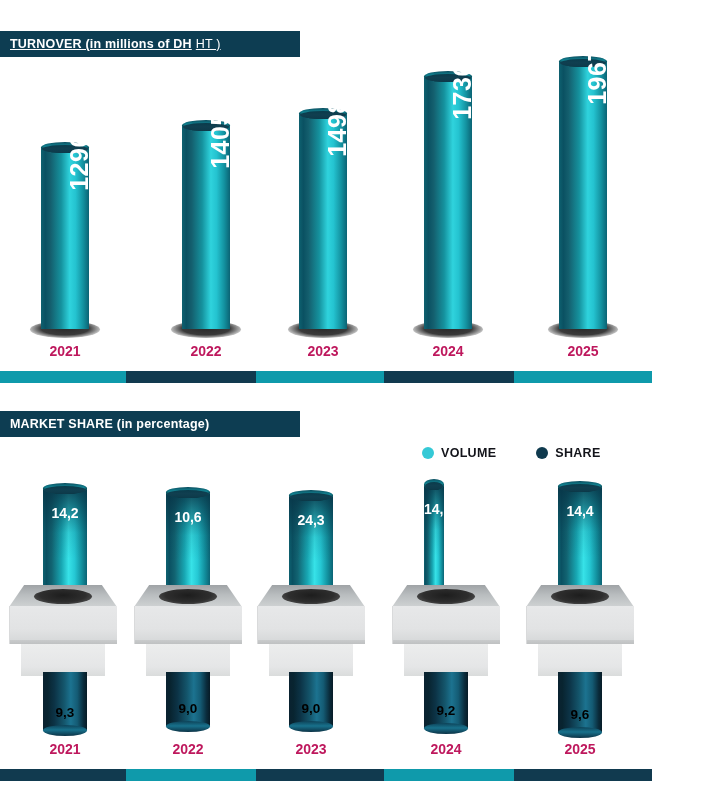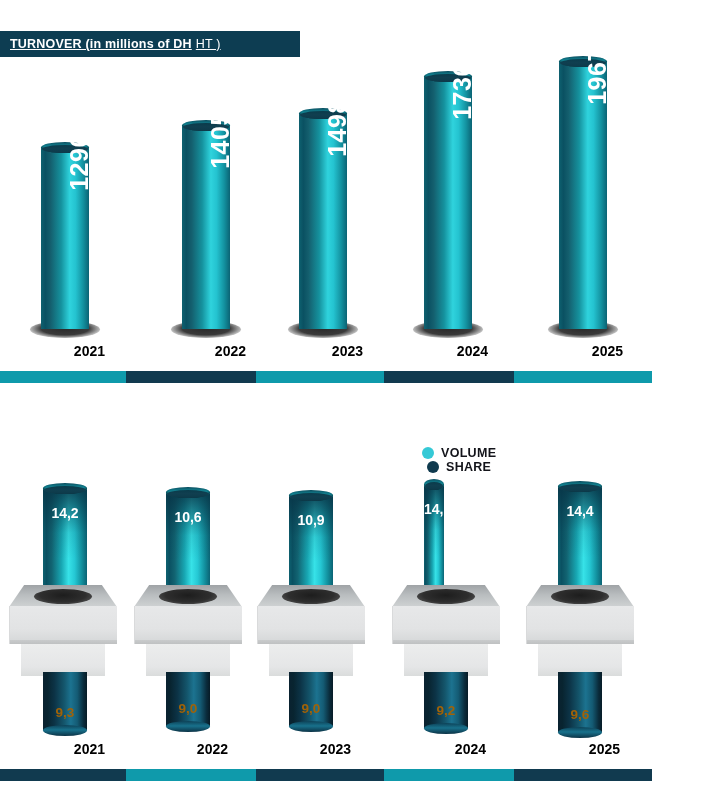--- a/index.html
+++ b/index.html
@@ -97,21 +97,21 @@
       #14566c 48%, #1c7390 63%, #145b74 78%,
       #0a2c3c 92%, #071b26 100%);
   }
   .dcyl .bot {
     position:absolute; left:0; right:0; bottom:0; height:11px;
     border-radius:50%;
     background:linear-gradient(to bottom, #0d4258 0%, #18718c 45%, #0c3346 100%);
   }
   .dcyl .val {
     position:absolute; left:0; right:0; bottom:16px;
-    text-align:center; color:#a16207;
+    text-align:center; color:#000000;
     font-weight:bold; font-size:13.5px; z-index:5;
   }
 
   
   .ped { position:absolute; }
   .ped .topface {
     position:absolute; left:0; top:0; width:100%; height:22px;
     background:linear-gradient(to bottom, #9fa3a6 0%, #b9bdbf 45%, #cfd2d3 100%);
     clip-path:polygon(14% 0%, 86% 0%, 100% 100%, 0% 100%);
   }
@@ -131,22 +131,22 @@
     background:linear-gradient(to bottom, #c9cbcc, #bfc1c2);
   }
   .ped .slab2 {
     position:absolute; top:59px; height:32px;
     left:11%; width:78%;
     background:linear-gradient(to bottom, #eceded 0%, #e5e6e7 70%, #dadcdc 100%);
   }
 
   .yearlbl {
     position:absolute;
-    text-align:right;
-    color:#000000;
+    text-align:center;
+    color:#be185d;
     font-weight:bold;
     font-size:14px;
   }
   .legend { position:absolute; display:flex; align-items:center; }
   .legend .item { display:flex; align-items:center; margin-right:40px; }
   .legend .dot { width:12px; height:12px; border-radius:50%; margin-right:7px; }
   .legend .lbl { font-size:12.5px; font-weight:bold; color:#13141a; letter-spacing:0.3px; }
 </style>
 </head>
 <body>
@@ -207,22 +207,25 @@
     <div class="seg" style="left:0;width:126px;background:#0f9aab;"></div>
     <div class="seg" style="left:126px;width:130px;background:#113a4f;"></div>
     <div class="seg" style="left:256px;width:128px;background:#0f9aab;"></div>
     <div class="seg" style="left:384px;width:130px;background:#113a4f;"></div>
     <div class="seg" style="left:514px;width:138px;background:#0f9aab;"></div>
   </div>
 </div>
 
 <div class="section" style="top:400px;height:388px;">
 
-
-  <div class="legend" style="left:422px;top:46px;flex-direction:column;">
+  <div class="banner" style="left:0;top:11px;width:300px;">
+    <span>MARKET SHARE (in percentage)</span>
+  </div>
+
+  <div class="legend" style="left:422px;top:46px;">
     <div class="item">
       <span class="dot" style="background:#35c9d6;"></span>
       <span class="lbl">VOLUME</span>
     </div>
     <div class="item">
       <span class="dot" style="background:#0f3a4e;"></span>
       <span class="lbl">SHARE</span>
     </div>
   </div>
 
@@ -261,21 +264,21 @@
     <div class="body"></div>
     <div class="bot"></div>
     <div class="val">9,0</div>
   </div>
   <div class="yearlbl" style="left:148px;top:341px;width:80px;">2022</div>
 
   <div class="cyl" style="left:289px;top:90px;width:44px;height:116px;">
     <div class="body vgrad"></div>
     <div class="top"></div>
     <div class="toprim"></div>
-    <div class="val horiz" style="top:22px;">10,9</div>
+    <div class="val horiz" style="top:22px;">24,3</div>
   </div>
   <div class="ped" style="left:257px;top:185px;width:108px;height:91px;">
     <div class="topface"></div>
     <div class="hole"></div>
     <div class="slab1"></div>
     <div class="slab2"></div>
   </div>
   <div class="dcyl" style="left:289px;top:272px;width:44px;height:60px;">
     <div class="body"></div>
     <div class="bot"></div>

